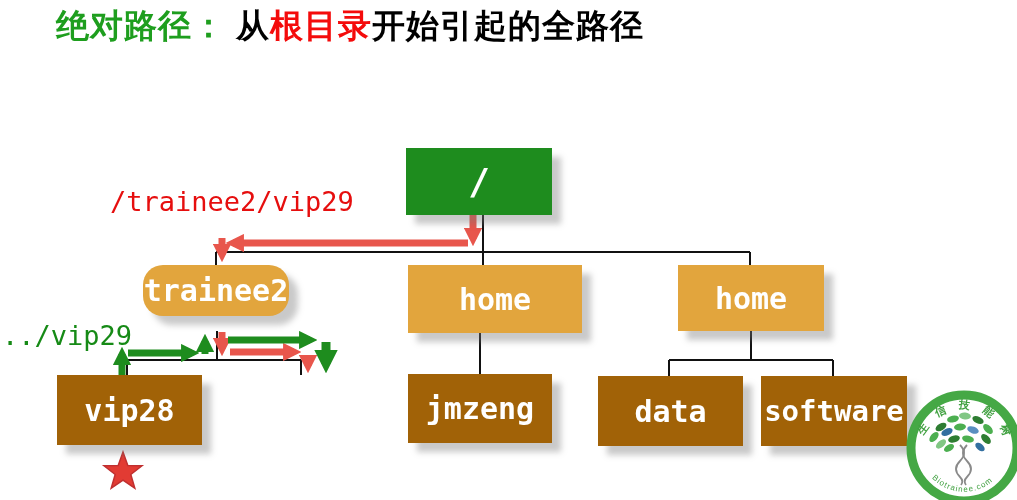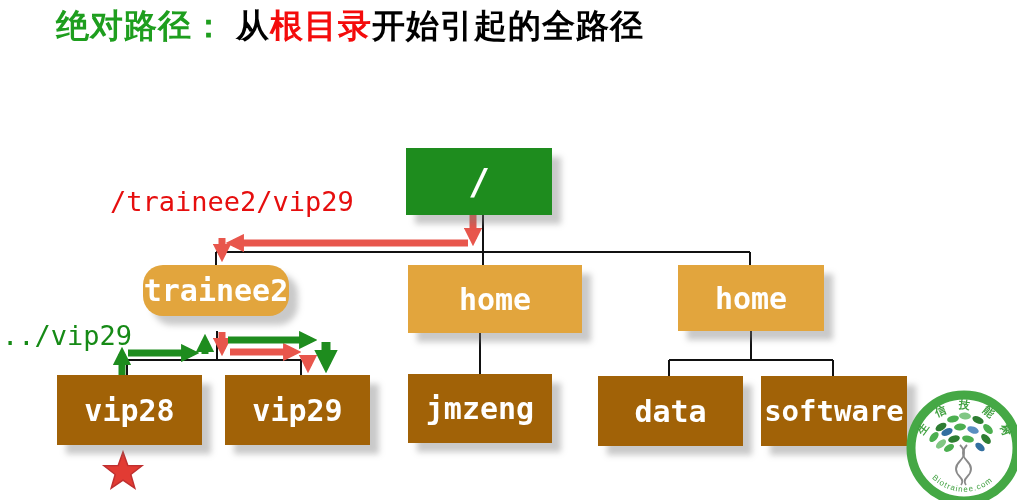--- a/index.html
+++ b/index.html
@@ -93,21 +93,20 @@
   </svg>
 
   <div class="pathlabel abs">/trainee2/vip29</div>
   <div class="pathlabel rel">../vip29</div>
 
   <div class="node root">/</div>
   <div class="node dir trainee2">trainee2</div>
   <div class="node dir home">home</div>
   <div class="node dir teach">home</div>
   <div class="node leaf vip28">vip28</div>
-  <div class="node leaf vip29">vip29</div>
   <div class="node leaf jmzeng">jmzeng</div>
   <div class="node leaf software">software</div>
   <div class="node leaf data">data</div>
 
   <svg class="logo" viewBox="0 0 122 122">
     <circle cx="61" cy="61" r="53" fill="#ffffff" stroke="#45A845" stroke-width="9"></circle>
     <defs>
       <path id="tp-top" d="M 18 65 A 43 43 0 1 1 104 65" fill="none"></path>
       <path id="tp-bot" d="M 23 83 A 44 44 0 0 0 99 83" fill="none"></path>
     </defs>

